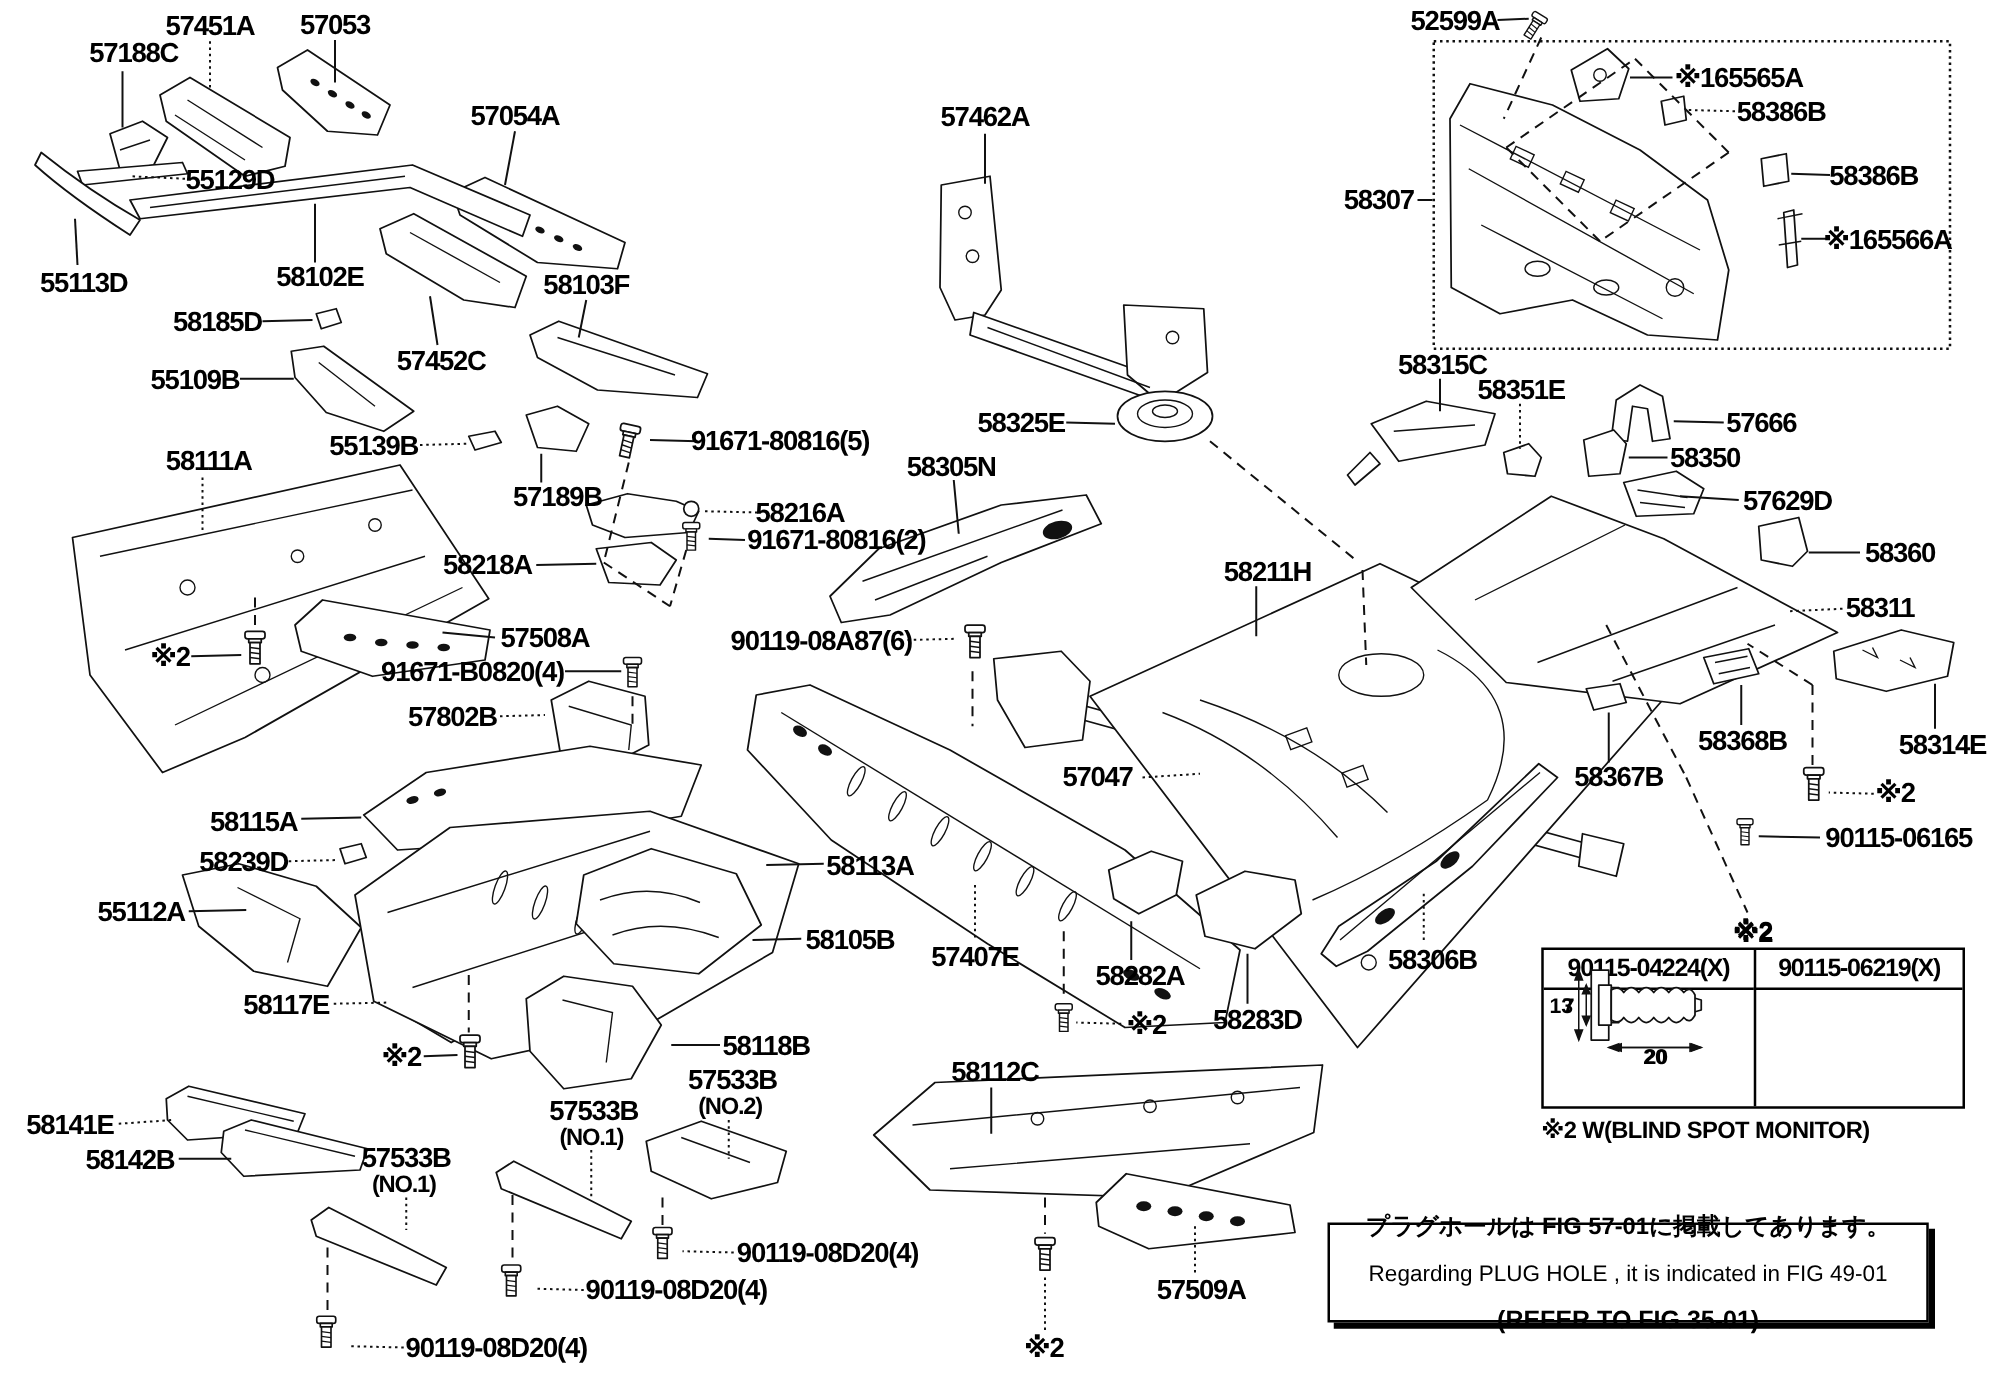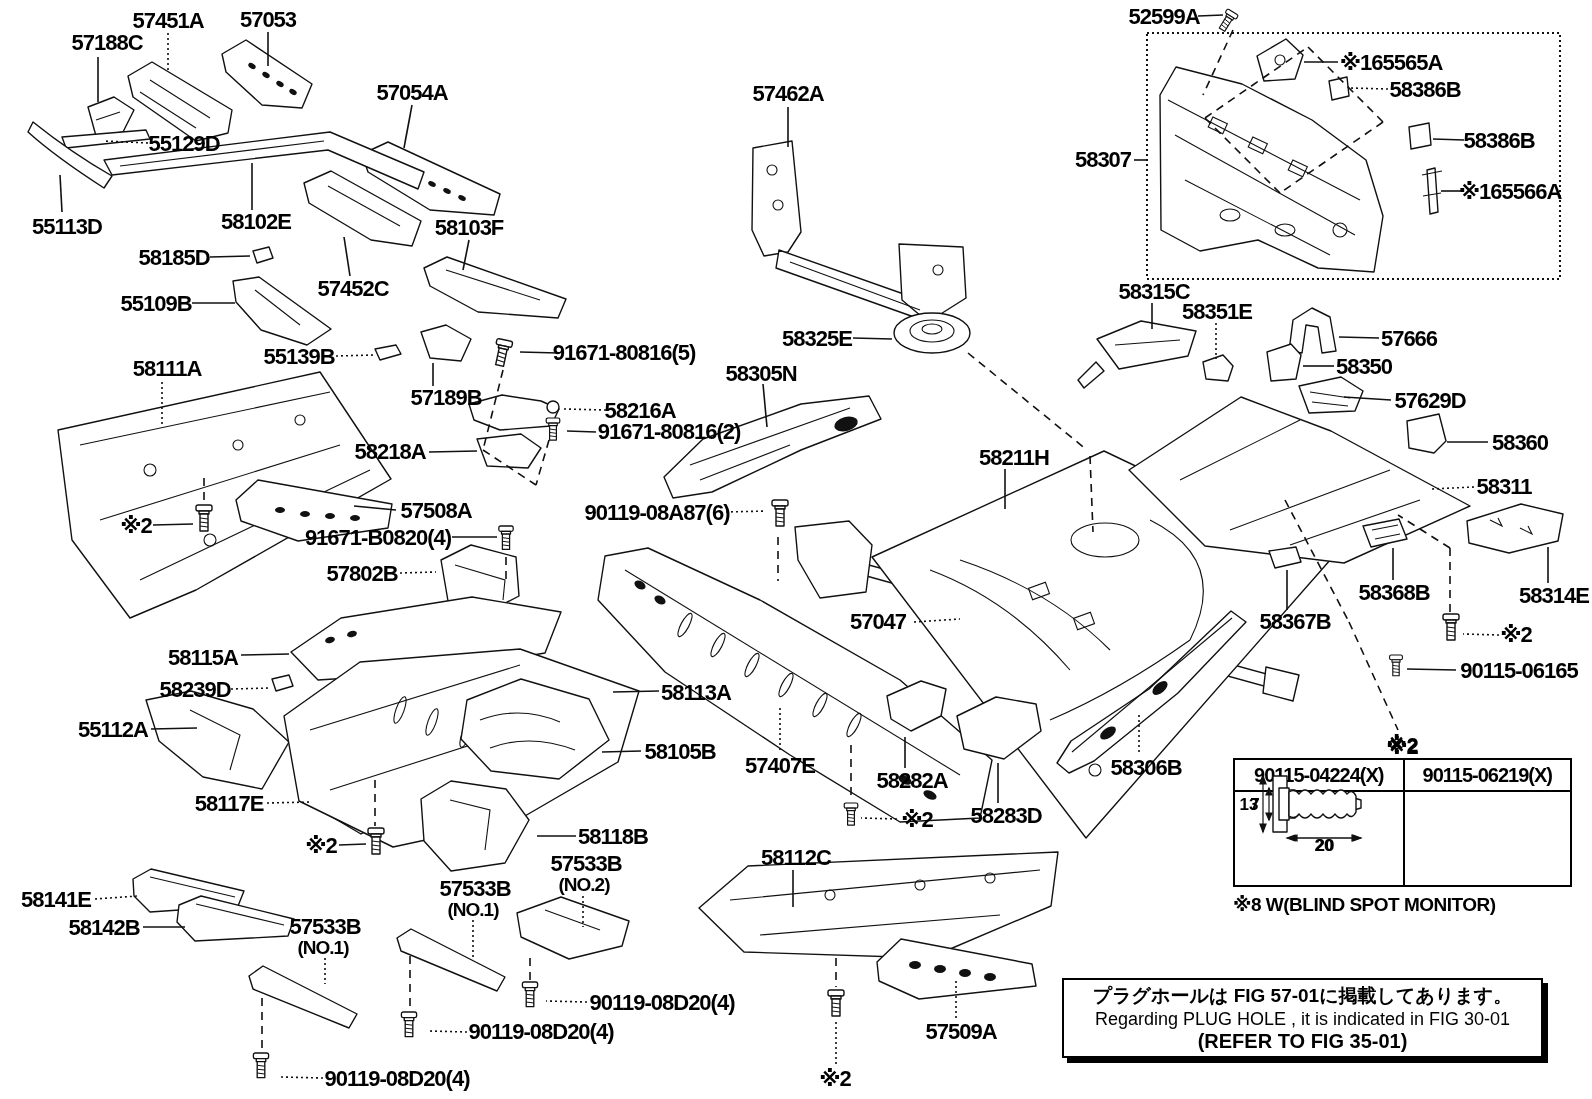--- a/index.html
+++ b/index.html
@@ -6,21 +6,21 @@
   #stage{position:relative;width:1592px;height:1099px;background:#ffffff;overflow:hidden;
          font-family:"Liberation Sans","DejaVu Sans",sans-serif;}
   svg{position:absolute;left:0;top:0;}
   .part{fill:#ffffff;stroke:#111;stroke-width:1.4;stroke-linejoin:round;}
   .detail{fill:none;stroke:#111;stroke-width:1.1;}
   .blob{fill:#111;stroke:none;}
   .lbl{fill:#000;font-weight:bold;letter-spacing:-1px;}
   
   #note-box{position:absolute;left:1062px;top:978px;width:481px;height:80px;border:2px solid #000;
             box-shadow:5px 5px 0 #000;background:#fff;text-align:center;box-sizing:border-box;
-            display:flex;flex-direction:column;justify-content:center;gap:0;}
+            display:flex;flex-direction:column;justify-content:center;gap:15px;}
   #note-box .jp{font-size:19px;font-weight:bold;}
   #note-box .en{font-size:18px;}
   #note-box .ref{font-size:20px;font-weight:bold;}
   
   #screw-note{position:absolute;left:1233px;top:733px;width:339px;text-align:center;font-size:21px;font-weight:bold;}
   #screw-table{position:absolute;left:1233px;top:758px;width:339px;height:129px;border:2px solid #000;
                box-sizing:border-box;display:grid;grid-template-columns:1fr 1fr;grid-template-rows:32px 1fr;}
   #screw-table .th{border-bottom:2px solid #000;display:flex;align-items:center;justify-content:center;
                    font-size:20px;font-weight:bold;letter-spacing:-1px;}
   #screw-table .th.right,#screw-table .td.right{border-left:2px solid #000;}
@@ -460,23 +460,23 @@
         <line x1="34" y1="28" x2="34" y2="60"></line>
         <path d="M34,28 l-3,7 l6,0 Z M34,60 l-3,-7 l6,0 Z"></path>
         <line x1="54" y1="78" x2="125" y2="78"></line>
         <path d="M54,78 l8,-3 l0,6 Z M125,78 l-8,-3 l0,6 Z"></path>
       </g>
       <text x="20" y="50" font-size="17" font-weight="bold" fill="#000" text-anchor="middle">7</text>
       <text x="90" y="91" font-size="17" font-weight="bold" fill="#000" text-anchor="middle">20</text>
     </svg>
   </div>
 </div>
-<div id="footnote1">※8 W(BLIND SPOT MONITOR)</div>
+<div id="footnote1">※2 W(BLIND SPOT MONITOR)</div>
 
 <div id="note-box">
   <div class="jp">プラグホールは FIG 57-01に掲載してあります。</div>
-  <div class="en">Regarding PLUG HOLE , it is indicated in FIG 30-01</div>
+  <div class="en">Regarding PLUG HOLE , it is indicated in FIG 49-01</div>
   <div class="ref">(REFER TO FIG 35-01)</div>
 </div>
 
 <div id="diagram-code">586693E</div>
 
 </div>
 
 </body></html>

